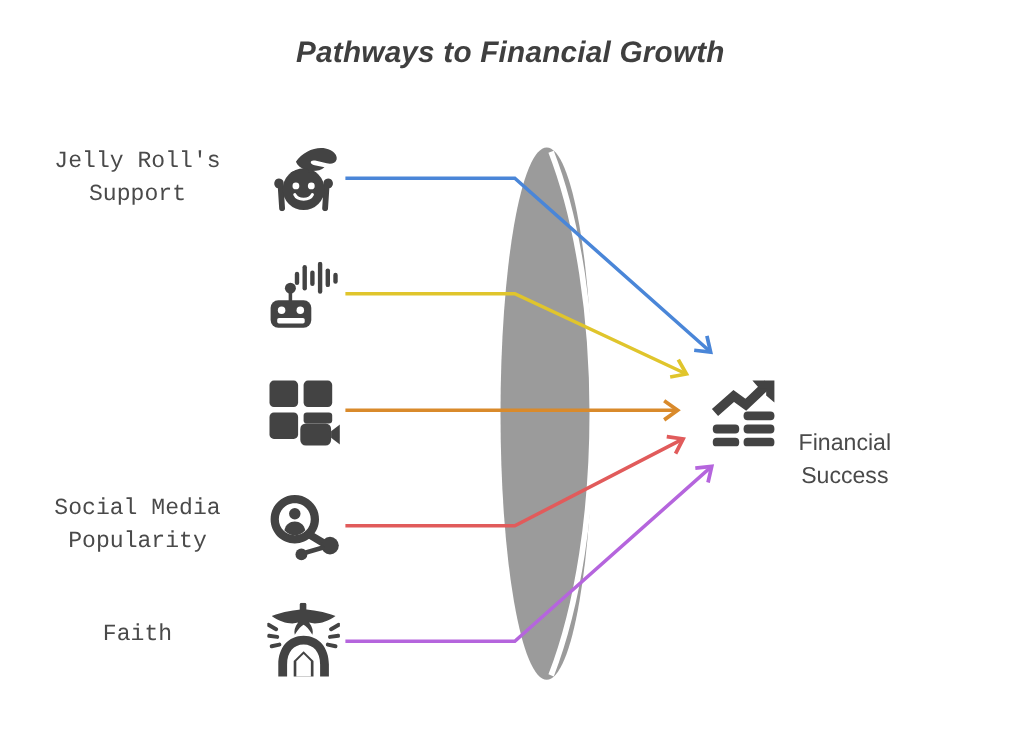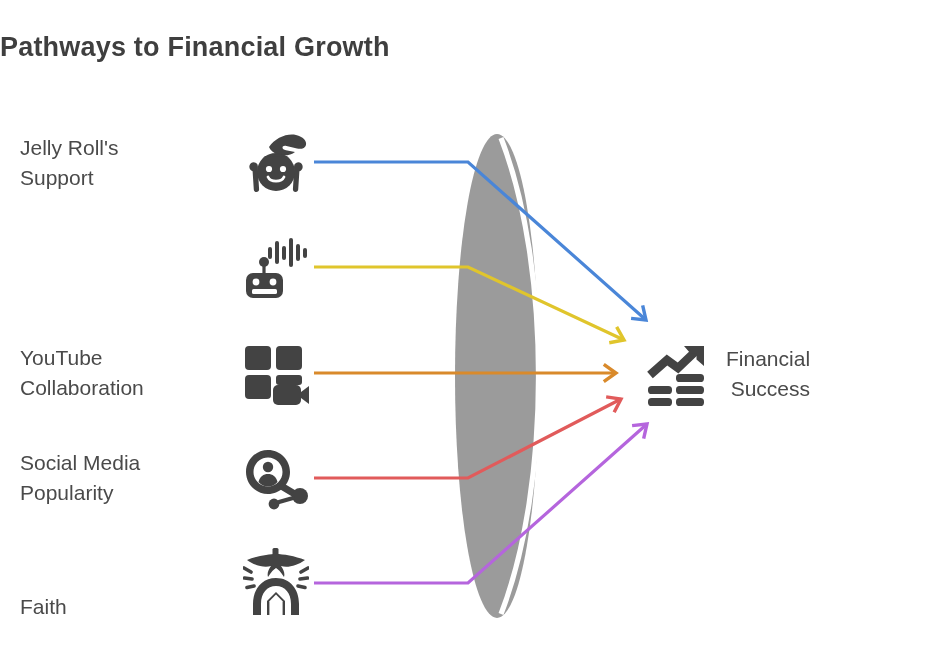--- a/index.html
+++ b/index.html
@@ -16,44 +16,48 @@
     width: 928px;
     height: 668px;
     background: #ffffff;
     overflow: hidden;
   }
   #chart-title {
     position: absolute;
     left: 0;
     top: 32px;
     width: 928px;
+    text-align: center;
     font-size: 27px;
     font-weight: bold;
     color: #3f3f3f;
     letter-spacing: 0.2px;
+    font-style: italic;
   }
   .flow-svg {
     position: absolute;
     left: 0;
     top: 0;
     width: 928px;
     height: 668px;
   }
   .node-label {
     position: absolute;
     font-size: 21px;
     line-height: 30px;
     color: #4a4a4a;
     white-space: pre-line;
   }
   .src-label {
-    text-align: left;
+    text-align: center;
+    font-family: Liberation Mono, monospace;
   }
   .out-label {
-    text-align: right;
+    text-align: center;
+    margin-top: 44px;
   }
   .node-icon {
     position: absolute;
     color: #434343;
   }
   .node-icon svg { display: block; }
 </style>
 </head>
 <body>
 
@@ -76,25 +80,23 @@
         <polyline points="603.791823150062,381.7155274080596 616,373 603.791823150062,364.2844725919404" stroke="#d98a2b" stroke-width="3.4" fill="none" stroke-linecap="butt" stroke-linejoin="miter"></polyline>
         <polyline points="314,478 468,478 621,399" stroke="#e15b5b" stroke-width="3.2" fill="none" stroke-linejoin="miter"></polyline>
         <polyline points="614.1510983057914,412.345131905795 621,399 606.1538899501902,396.85686762216227" stroke="#e15b5b" stroke-width="3.4" fill="none" stroke-linecap="butt" stroke-linejoin="miter"></polyline>
         <polyline points="314,583 468,583 647,424" stroke="#b565dd" stroke-width="3.2" fill="none" stroke-linejoin="miter"></polyline>
         <polyline points="643.6607035555554,438.6235802475358 647,424 632.084660709419,425.59143138301755" stroke="#b565dd" stroke-width="3.4" fill="none" stroke-linecap="butt" stroke-linejoin="miter"></polyline>
       </g>
   </svg>
 
   <div class="node-label src-label" id="lbl0" style="left: 20px; top: 133px; width: 210px;">Jelly Roll's
 Support</div>
-  <div class="node-label src-label" id="lbl2" style="left: 20px; top: 343px; width: 210px;">YouTube
-Collaboration</div>
   <div class="node-label src-label" id="lbl3" style="left: 20px; top: 448px; width: 210px;">Social Media
 Popularity</div>
-  <div class="node-label src-label" id="lbl4" style="left: 20px; top: 563px; width: 210px; margin-top: 29px;">Faith</div>
+  <div class="node-label src-label" id="lbl4" style="left: 20px; top: 563px; width: 210px;">Faith</div>
 
   <div class="node-label out-label" id="lblOut" style="left: 726px; top: 344px;">Financial
 Success</div>
 
   <div class="node-icon" id="ico0" style="left: 243px; top: 130px;">
     <svg width="66" height="62" viewBox="0 0 66 62" fill="currentColor">
       <path d="M26 17 C32 8, 44 3, 53 5 C60 6.5, 64 11, 63 15 C62 18.5, 58 19.5, 54 18.5 L43.5 16 C41 15.4, 39.5 16.2, 39.5 17.6 C39.5 19, 40.8 19.8, 43 20.2 L52 22 C48 25.5, 41 26.5, 35 24.5 C30.5 23, 27.5 20.5, 26 17 Z"></path>
       <path d="M13 33 C10.5 31.5, 7.5 32.5, 6.6 35.2 C5.7 37.9, 7.2 40.5, 9.6 41.2 L10.8 59.5 C10.9 61, 12 62, 13.5 62 C15 62, 16.2 60.8, 16.1 59.3 L14.9 40 C14.8 37.2, 15.6 34.6, 13 33 Z"></path>
       <path d="M53 33 C55.5 31.5, 58.5 32.5, 59.4 35.2 C60.3 37.9, 58.8 40.5, 56.4 41.2 L55.2 59.5 C55.1 61, 54 62, 52.5 62 C51 62, 49.8 60.8, 49.9 59.3 L51.1 40 C51.2 37.2, 50.4 34.6, 53 33 Z"></path>
       <circle cx="33" cy="42" r="19"></circle>

